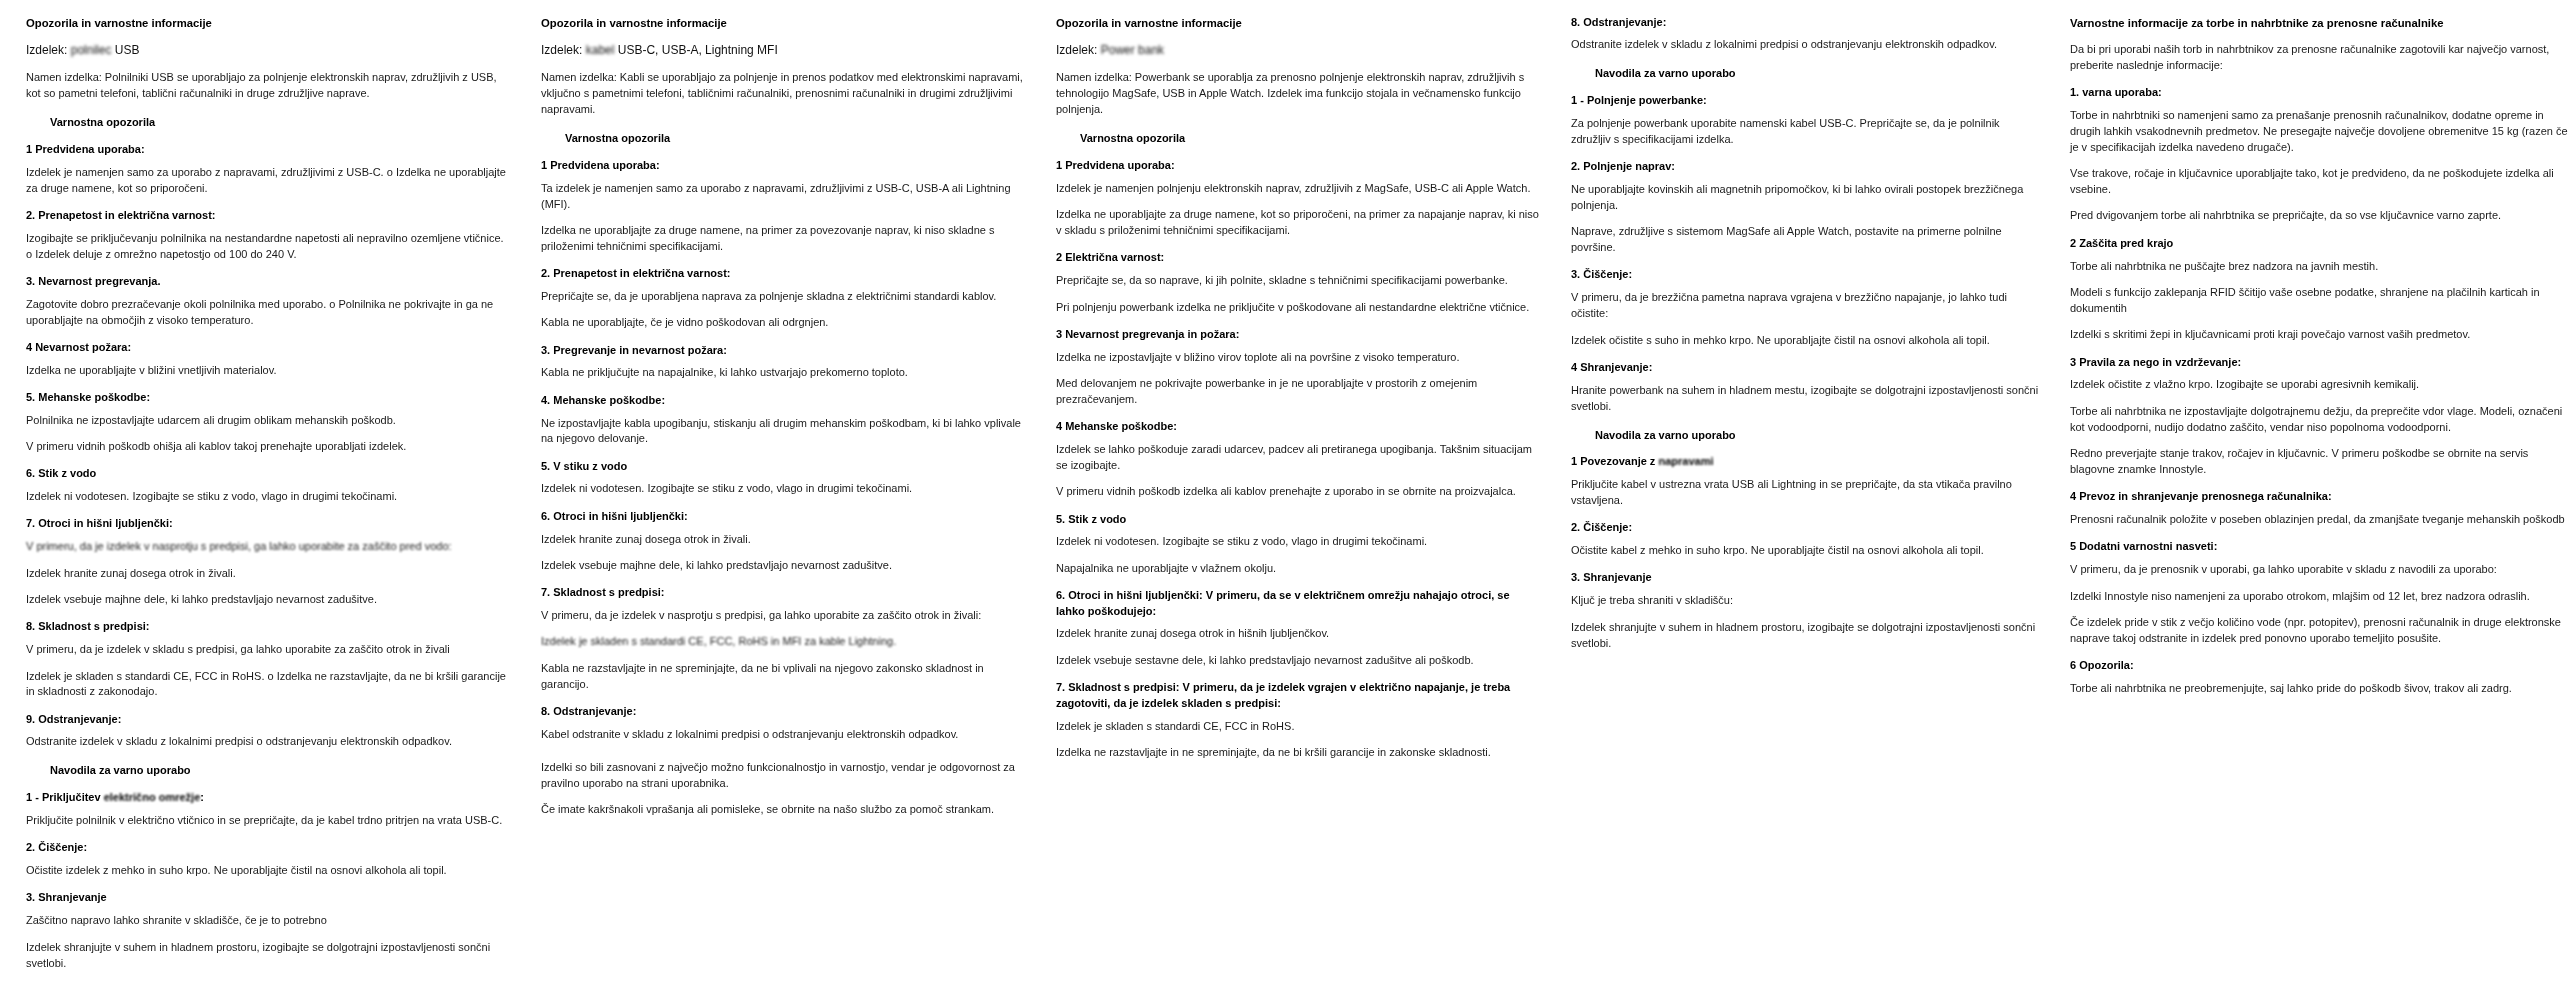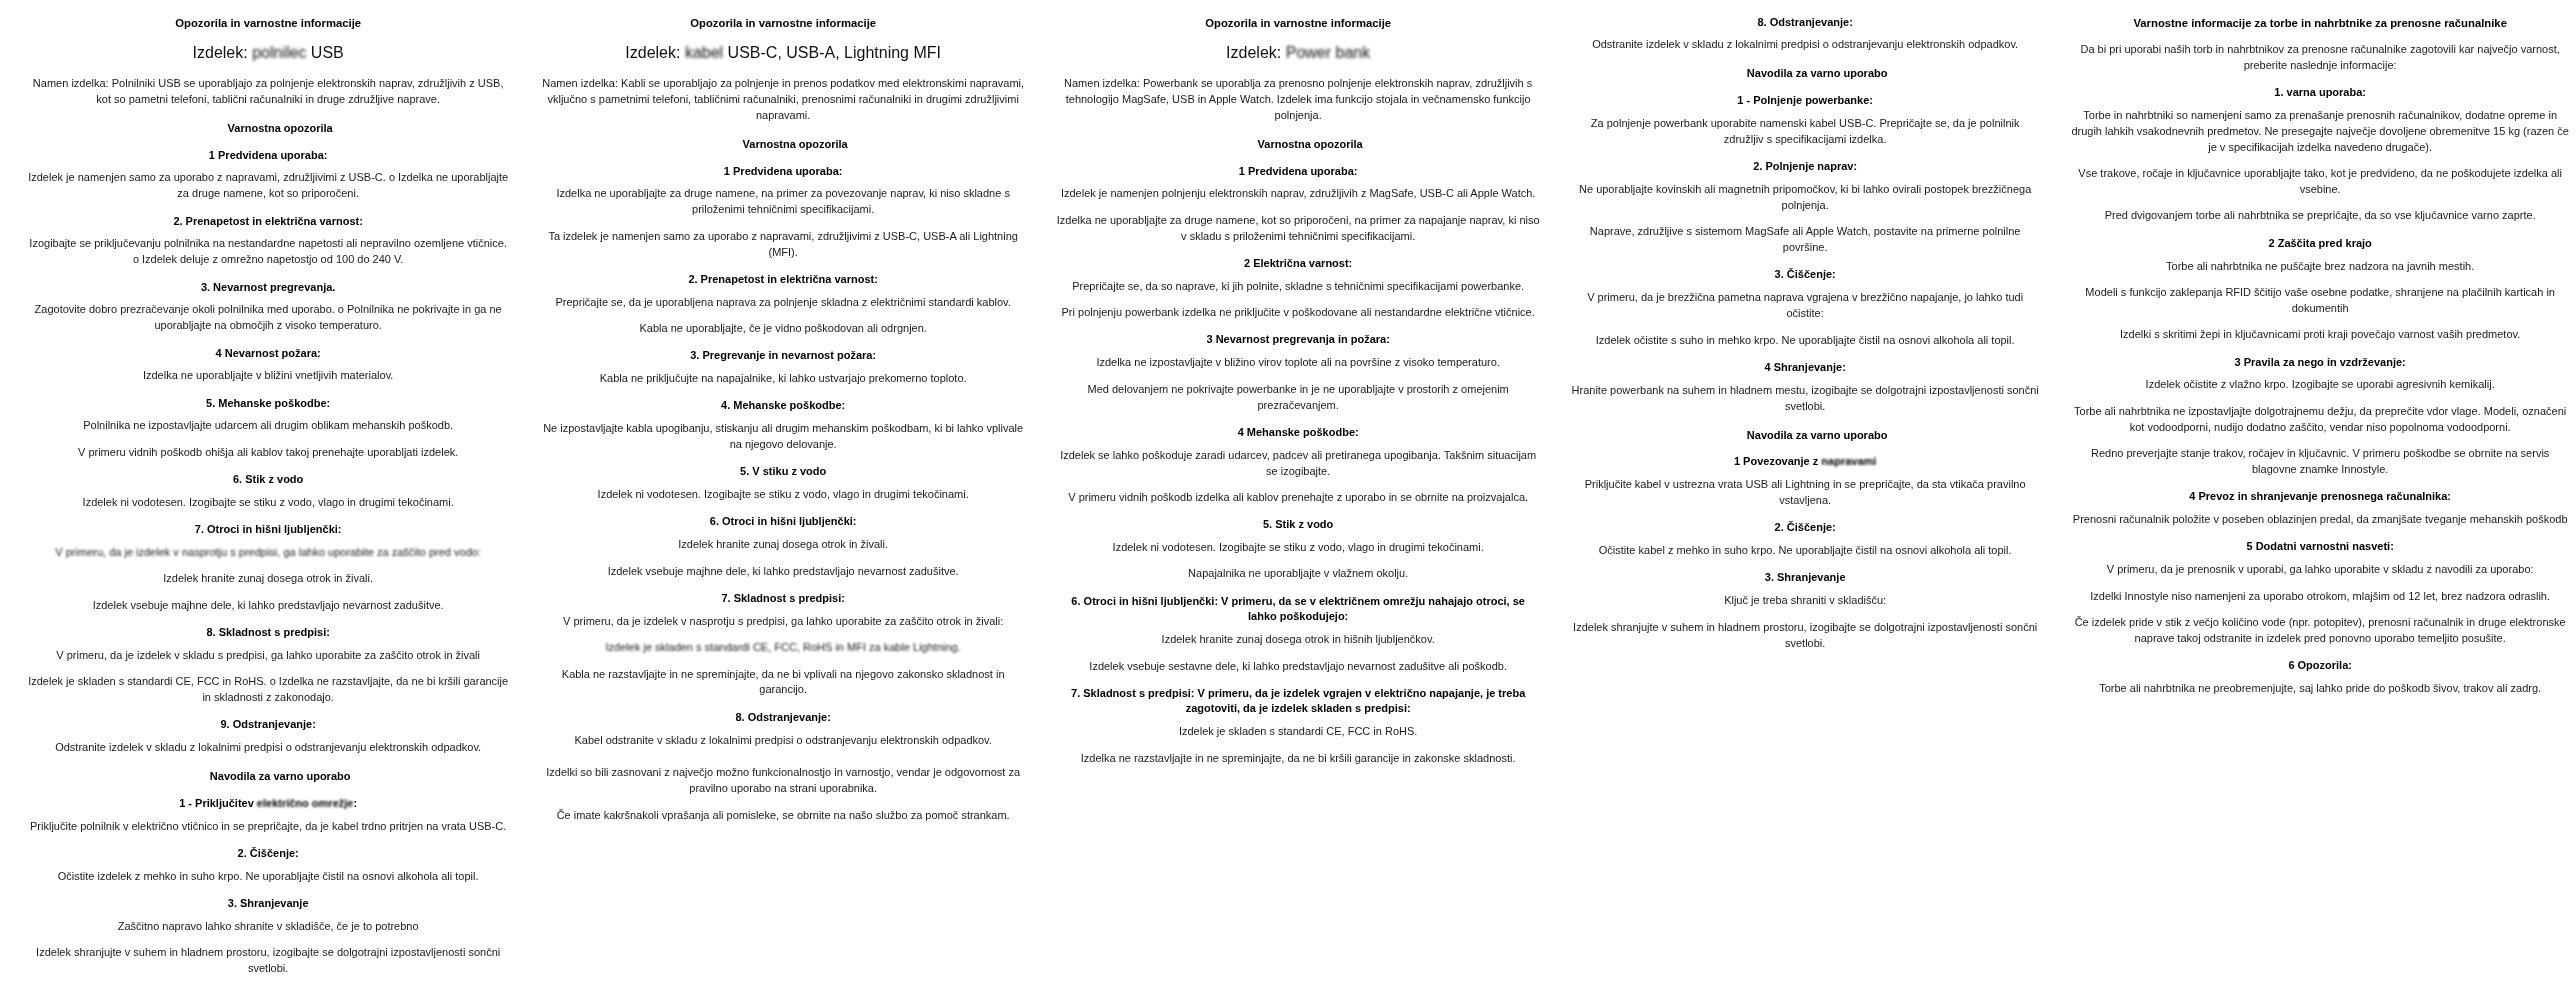--- a/index.html
+++ b/index.html
@@ -21,37 +21,36 @@
     height: 1006px;
     padding: 14.5px 13px 0 13px;
     gap: 0;
   }
   .column {
     flex: 0 0 auto;
     padding: 0 17.7px 0 13px;
     font-size: 11px;
     line-height: 1.42;
     color: #1a1a1a;
-    text-align: center;
   }
   .col-w-1 { width: 515px; }
   .col-w-2 { width: 515px; }
   .col-w-3 { width: 515px; }
   .col-w-4 { width: 499px; }
   .col-w-5 { width: 531px; }
 
   .doc-title {
     font-weight: bold;
     font-size: 11.3px;
     margin: 0 0 11.3px 0;
     color: #000;
   }
   .item-name {
     margin: 0 0 11.3px 0;
-    font-size: 16px;
+    font-size: 12px;
     color: #111;
     position: relative;
   }
   .item-name .blurred {
     filter: blur(1.7px);
     display: inline-block;
   }
   .sec-head {
     font-weight: bold;
     font-size: 11px;
@@ -135,22 +134,22 @@
 
   <div class="column col-w-2">
     <div class="doc-title">Opozorila in varnostne informacije</div>
     <div class="item-name">
       Izdelek: <span class="blurred">kabel</span> USB-C, USB-A, Lightning MFI
     </div>
     <p class="body">Namen izdelka: Kabli se uporabljajo za polnjenje in prenos podatkov med elektronskimi napravami, vključno s pametnimi telefoni, tabličnimi računalniki, prenosnimi računalniki in drugimi združljivimi napravami.</p>
     <div class="sec-head">Varnostna opozorila</div>
 
     <div class="sub-head">1 Predvidena uporaba:</div>
+    <p class="body">Ta izdelek je namenjen samo za uporabo z napravami, združljivimi z USB-C, USB-A ali Lightning (MFI).</p>
     <p class="body">Izdelka ne uporabljajte za druge namene, na primer za povezovanje naprav, ki niso skladne s priloženimi tehničnimi specifikacijami.</p>
-    <p class="body">Ta izdelek je namenjen samo za uporabo z napravami, združljivimi z USB-C, USB-A ali Lightning (MFI).</p>
 
     <div class="sub-head">2. Prenapetost in električna varnost:</div>
     <p class="body">Prepričajte se, da je uporabljena naprava za polnjenje skladna z električnimi standardi kablov.</p>
     <p class="body">Kabla ne uporabljajte, če je vidno poškodovan ali odrgnjen.</p>
 
     <div class="sub-head">3. Pregrevanje in nevarnost požara:</div>
     <p class="body">Kabla ne priključujte na napajalnike, ki lahko ustvarjajo prekomerno toploto.</p>
 
     <div class="sub-head">4. Mehanske poškodbe:</div>
     <p class="body">Ne izpostavljajte kabla upogibanju, stiskanju ali drugim mehanskim poškodbam, ki bi lahko vplivale na njegovo delovanje.</p>

